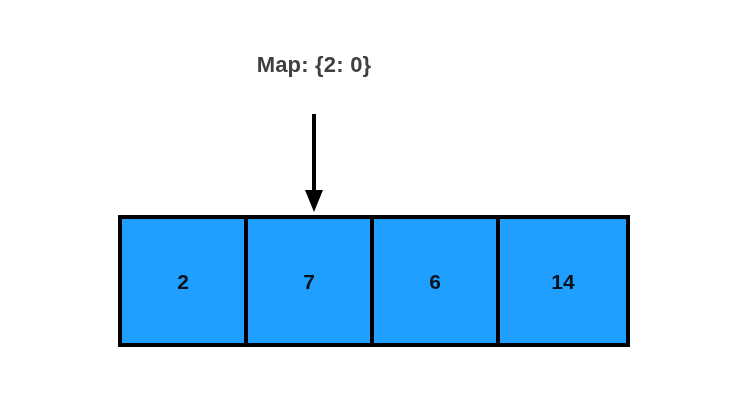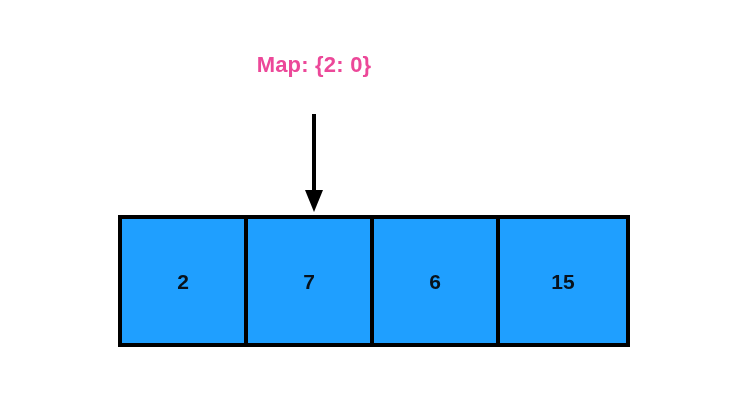--- a/index.html
+++ b/index.html
@@ -23,21 +23,21 @@
 
   
   #map-title {
     position: absolute;
     left: 0;
     top: 52px;
     width: 628px;           
     text-align: center;
     font-size: 22px;
     font-weight: bold;
-    color: #ec4899;
+    color: #404040;
     letter-spacing: 0.2px;
     white-space: nowrap;
   }
 
   
   #pointer-arrow {
     position: absolute;
     left: 296px;
     top: 112px;
     width: 36px;
@@ -96,18 +96,18 @@
 
     <div class="array-cell">
       <span class="cell-value">7</span>
     </div>
 
     <div class="array-cell">
       <span class="cell-value">6</span>
     </div>
 
     <div class="array-cell">
-      <span class="cell-value">15</span>
+      <span class="cell-value">14</span>
     </div>
 
   </div>
 
 </div>
 
 </body></html>

